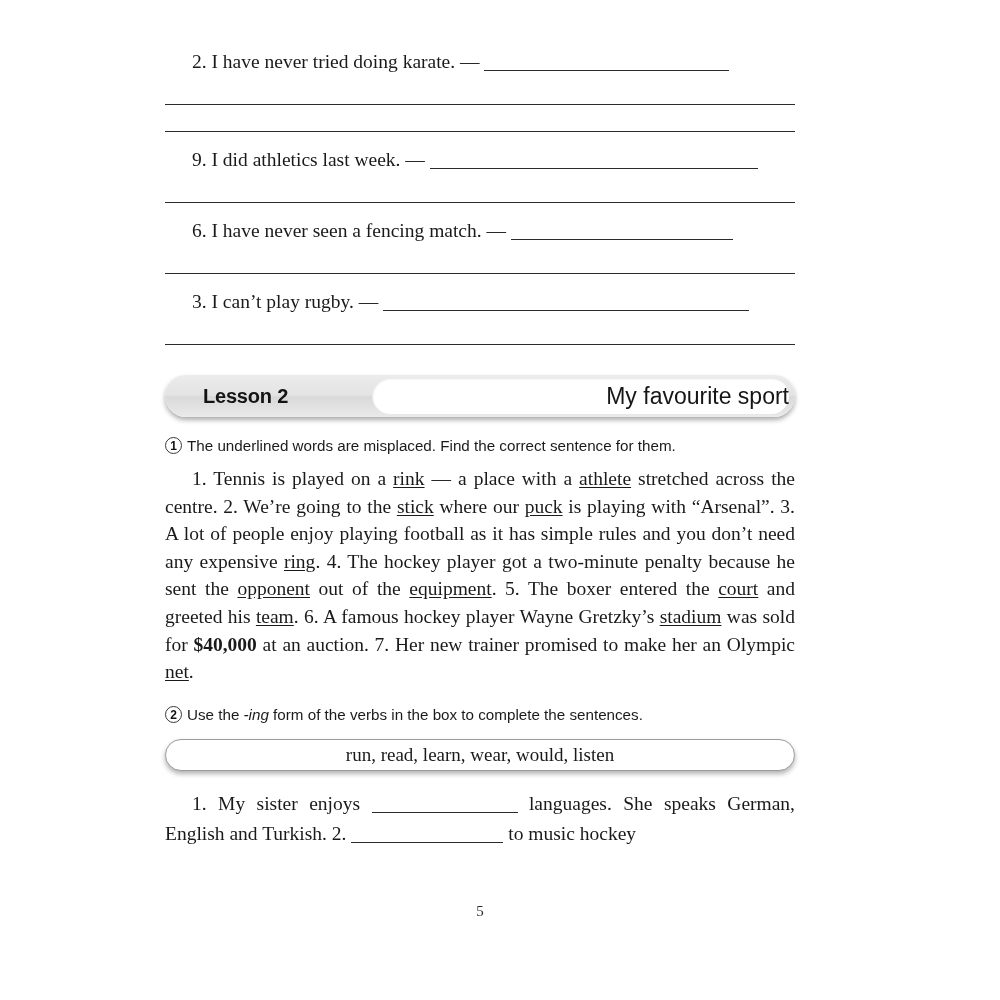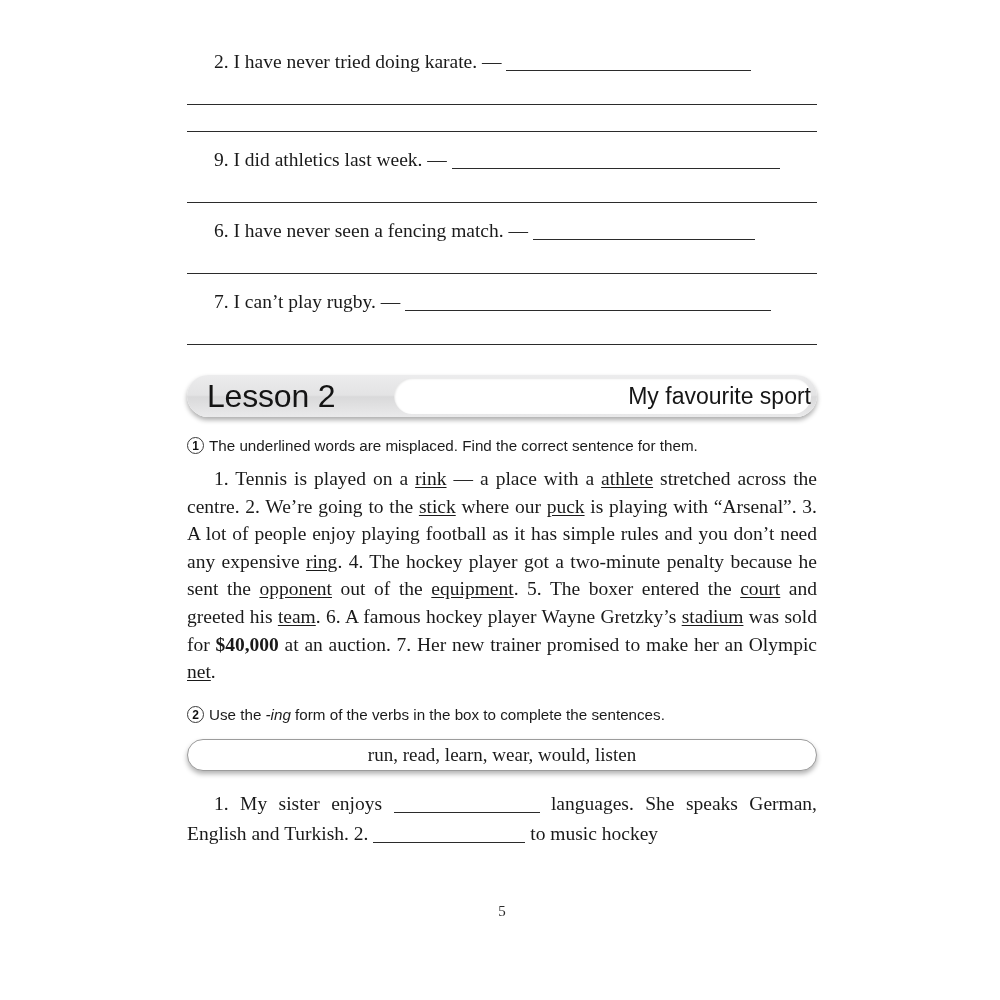--- a/index.html
+++ b/index.html
@@ -14,21 +14,20 @@
     font-family: "Liberation Serif", serif;
     color: #1a1a1a;
     overflow: hidden;
   }
   .page {
     position: absolute;
     left: 165px;
     top: 0;
     width: 630px;
     height: 960px;
-    margin-left: 22px;
   }
 
   
   .cont-list { padding-top: 48px; }
   .cont-item { margin-bottom: 0; }
   .cont-line1 {
     font-size: 19.5px;
     line-height: 28px;
     text-indent: 27px;
     white-space: nowrap;
@@ -55,27 +54,27 @@
     position: relative;
     width: 630px;
     height: 42px;
     margin-top: 30px;
     background: linear-gradient(to bottom, #ececed 0%, #e3e3e4 48%, #d9d9da 52%, #eaeaeb 100%);
     border-radius: 21px;
     box-shadow: 0 3px 5px rgba(0,0,0,0.33);
   }
   .lesson-label {
     position: absolute;
-    left: 20px;
+    left: 38px;
     top: 0;
     height: 42px;
     line-height: 42px;
     font-family: "Liberation Sans", sans-serif;
-    font-weight: normal;
-    font-size: 32px;
+    font-weight: bold;
+    font-size: 20px;
     color: #141414;
     letter-spacing: -0.2px;
   }
   .lesson-title-pill {
     position: absolute;
     left: 207px;
     top: 3px;
     width: 417px;
     height: 36px;
     background: #ffffff;
@@ -197,21 +196,21 @@
       </div>
       <div class="cont-item">
         <div class="cont-line1"><span>9. I did athletics last week. </span><span class="dash">— </span><span class="fill-inline" style="width: 328px;"></span></div>
         <div class="rule-full"></div>
       </div>
       <div class="cont-item">
         <div class="cont-line1"><span>6. I have never seen a fencing match. </span><span class="dash">— </span><span class="fill-inline" style="width: 222px;"></span></div>
         <div class="rule-full"></div>
       </div>
       <div class="cont-item">
-        <div class="cont-line1"><span>7. I can’t play rugby. </span><span class="dash">— </span><span class="fill-inline" style="width: 366px;"></span></div>
+        <div class="cont-line1"><span>3. I can’t play rugby. </span><span class="dash">— </span><span class="fill-inline" style="width: 366px;"></span></div>
         <div class="rule-full"></div>
       </div>
     </div>
 
   <div class="lesson-banner">
     <span class="lesson-label">Lesson 2</span>
     <div class="lesson-title-pill">
       <span class="lesson-title">My favourite sport</span>
     </div>
   </div>

